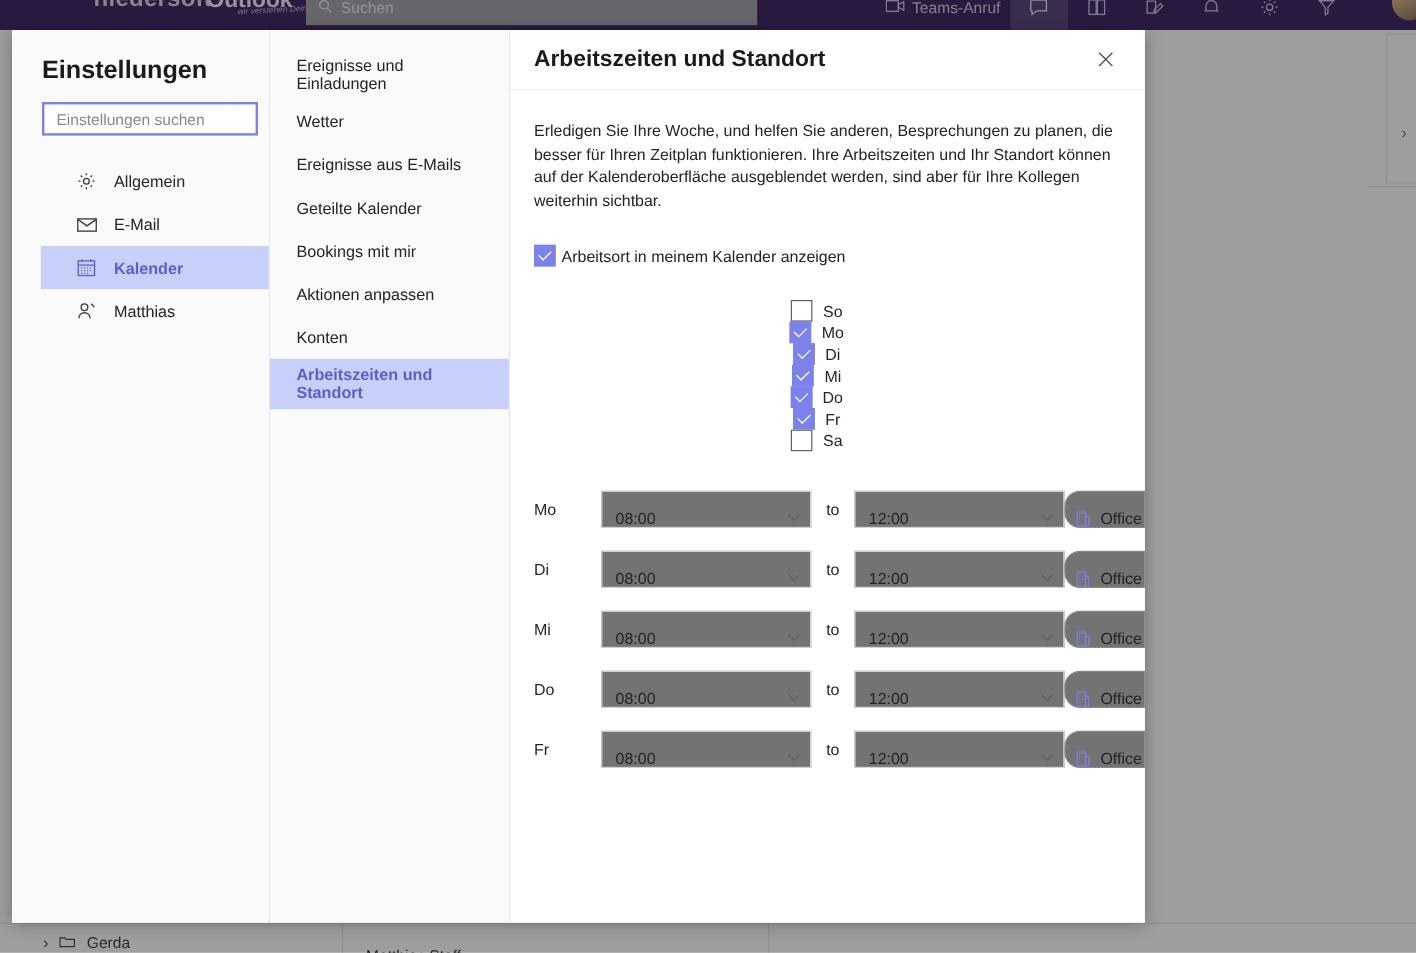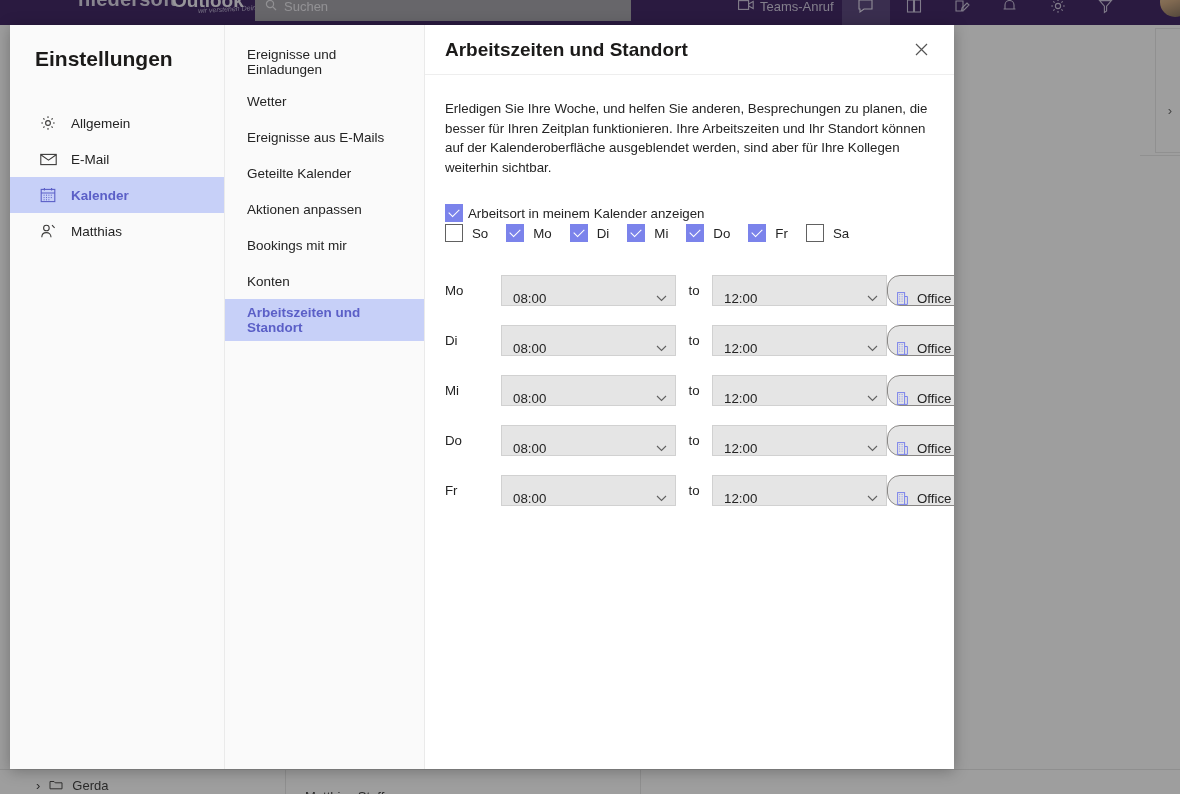--- a/index.html
+++ b/index.html
@@ -124,21 +124,21 @@
     background: #fff;
     display: flex; align-items: center;
     padding: 0 8px;
   }
   #settings-search input {
     border: none; outline: none; width: 100%;
     font-family: "Liberation Sans", sans-serif;
     font-size: 13px; color: #242424; background: transparent;
   }
   #settings-search input::placeholder { color: #8a8886; }
-  #nav-list { margin-top: 20px; }
+  #nav-list { margin-top: 20px; margin-left: 24px; }
   .nav-item {
     display: flex; align-items: center; gap: 14px;
     height: 36px; padding-left: 29px;
     font-size: 13.5px; color: #242424;
     cursor: default;
   }
   .nav-item .nav-ic {
     width: 18px; height: 18px;
     display: flex; align-items: center; justify-content: center;
     color: #3b3a39;
@@ -211,39 +211,40 @@
     border-left: 1.6px solid #fff; border-bottom: 1.6px solid #fff;
     transform: rotate(-45deg) translate(1px,-1px);
   }
   #show-location-label { font-size: 13.3px; color: #242424; }
   #tz-text {
     margin-top: 28px;
     font-size: 13.3px; color: #242424;
   }
   #days-row {
     display: flex; align-items: center; gap: 0;
-    margin-top: 2px;
+    margin-top: 28px;
+    flex-direction: column;
   }
   .day-chip { display: flex; align-items: center; gap: 9px; margin-right: 18px; }
   .day-chip .d-lbl { font-size: 13.3px; color: #242424; }
 
   
   #schedule { margin-top: 23px; }
   .srow {
     display: flex; align-items: center;
     height: 50px;
   }
   .srow .daylabel {
     width: 56px; flex: 0 0 56px;
     font-size: 13.3px; color: #242424;
   }
   .combo {
     height: 31px;
     border: 1px solid #d1d1d1;
-    background: #e5e5e5;
+    background: #737373;
     display: flex; align-items: center;
     padding: 16px 8px 0 11px;
     font-size: 13.3px; color: #242424;
     cursor: default;
   }
   .combo.time { width: 175px; flex: 0 0 175px; }
   .combo.loc  { width: 170px; flex: 0 0 170px; border-color: #8a8886; padding-left: 9px; border-radius: 13px; }
   .combo .cval { flex: 1 1 auto; }
   .chev { color: #616161; font-size: 11px; line-height: 1; }
   .to-word {
@@ -344,20 +345,23 @@
   </div>
 </div>
 
 <div id="scrim"></div>
 
 <div id="dialog">
 
   <div id="settings-nav">
     <div id="settings-title">Einstellungen</div>
 
+    <div id="settings-search">
+      <input type="text" placeholder="Einstellungen suchen" style="">
+    </div>
 
     <div id="nav-list">
       <div class="nav-item">
         <span class="nav-ic">
           <svg width="16" height="16" viewBox="0 0 16 16" fill="none" stroke="currentColor" stroke-width="1.1">
             <circle cx="8" cy="8" r="2.4"></circle>
             <path d="M8 1.3v1.7M8 13v1.7M1.3 8H3M13 8h1.7M3.3 3.3l1.2 1.2M11.5 11.5l1.2 1.2M12.7 3.3l-1.2 1.2M4.5 11.5l-1.2 1.2"></path>
           </svg>
         </span>
         <span>Allgemein</span>
@@ -392,22 +396,22 @@
         <span>Matthias</span>
       </div>
     </div>
   </div>
 
   <div id="sub-nav">
     <div class="sub-item">Ereignisse und Einladungen</div>
     <div class="sub-item">Wetter</div>
     <div class="sub-item">Ereignisse aus E-Mails</div>
     <div class="sub-item">Geteilte Kalender</div>
+    <div class="sub-item">Bookings mit mir</div>
     <div class="sub-item">Aktionen anpassen</div>
-    <div class="sub-item">Bookings mit mir</div>
     <div class="sub-item">Konten</div>
     <div class="sub-item selected">Arbeitszeiten und Standort</div>
   </div>
 
   <div id="panel">
     <div id="panel-head">
       <div id="panel-title">Arbeitszeiten und Standort</div>
       <div id="panel-close">
         <svg width="13" height="13" viewBox="0 0 13 13" fill="none" stroke="#555" stroke-width="1.2">
           <path d="M1 1l11 11M12 1L1 12"></path>

